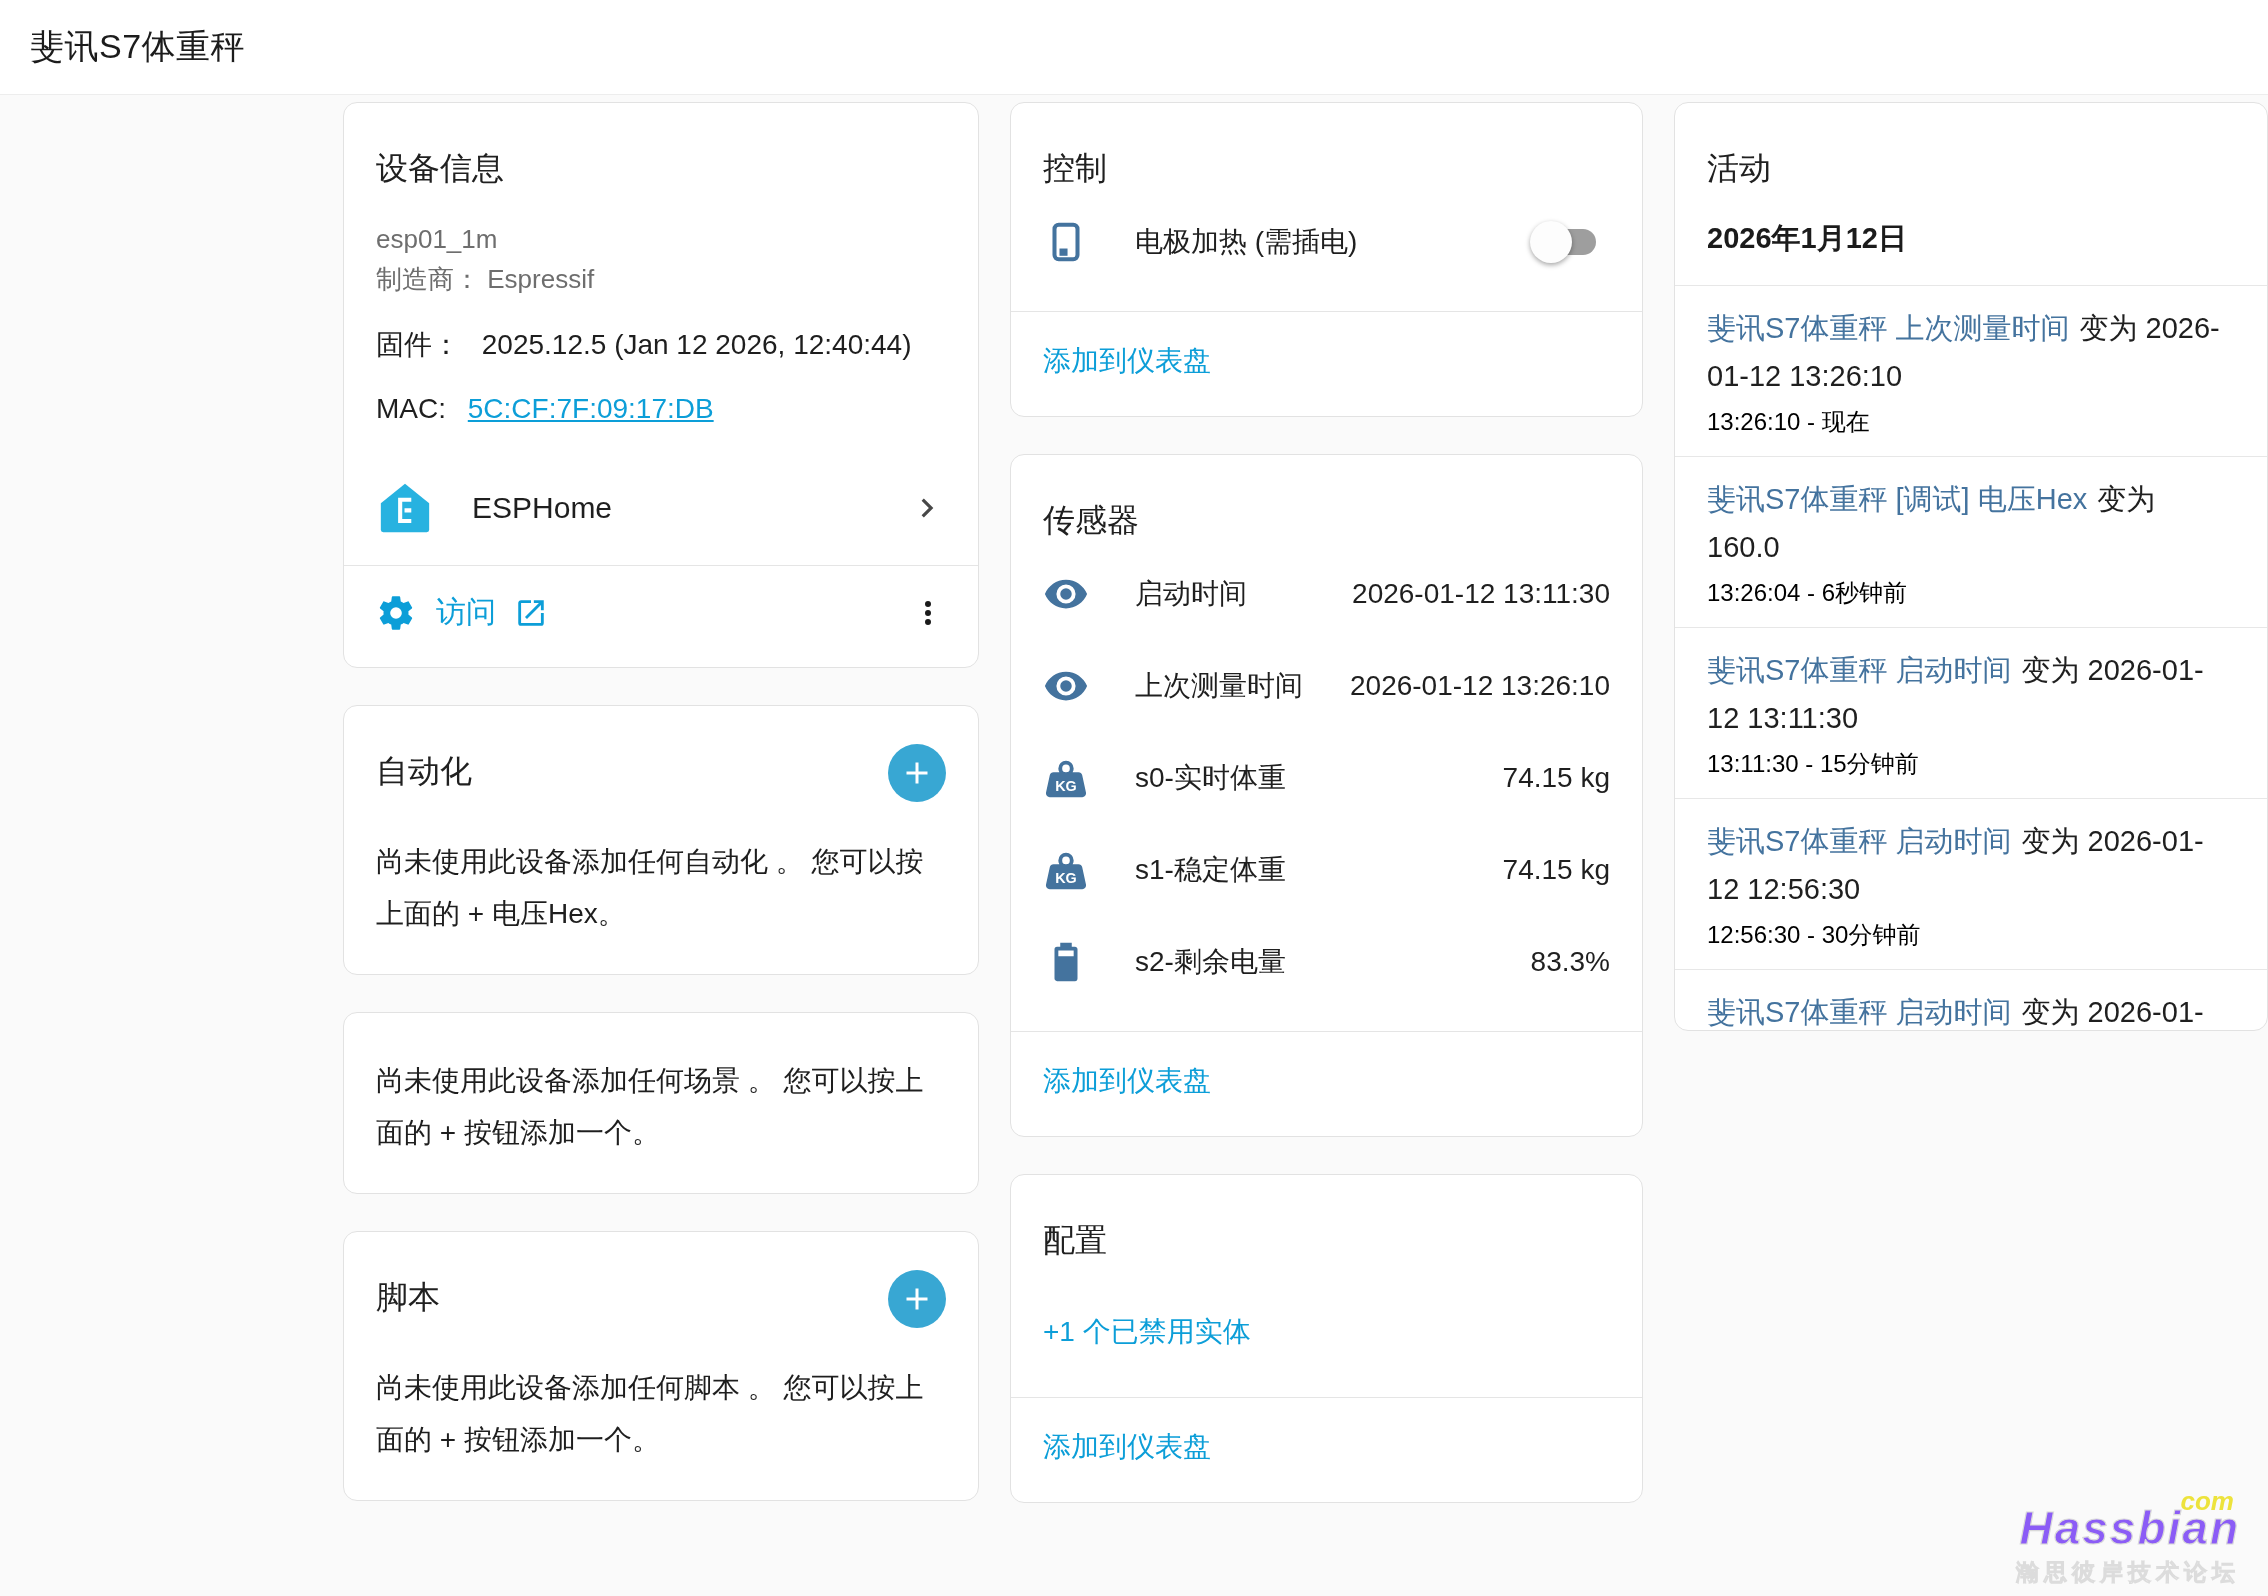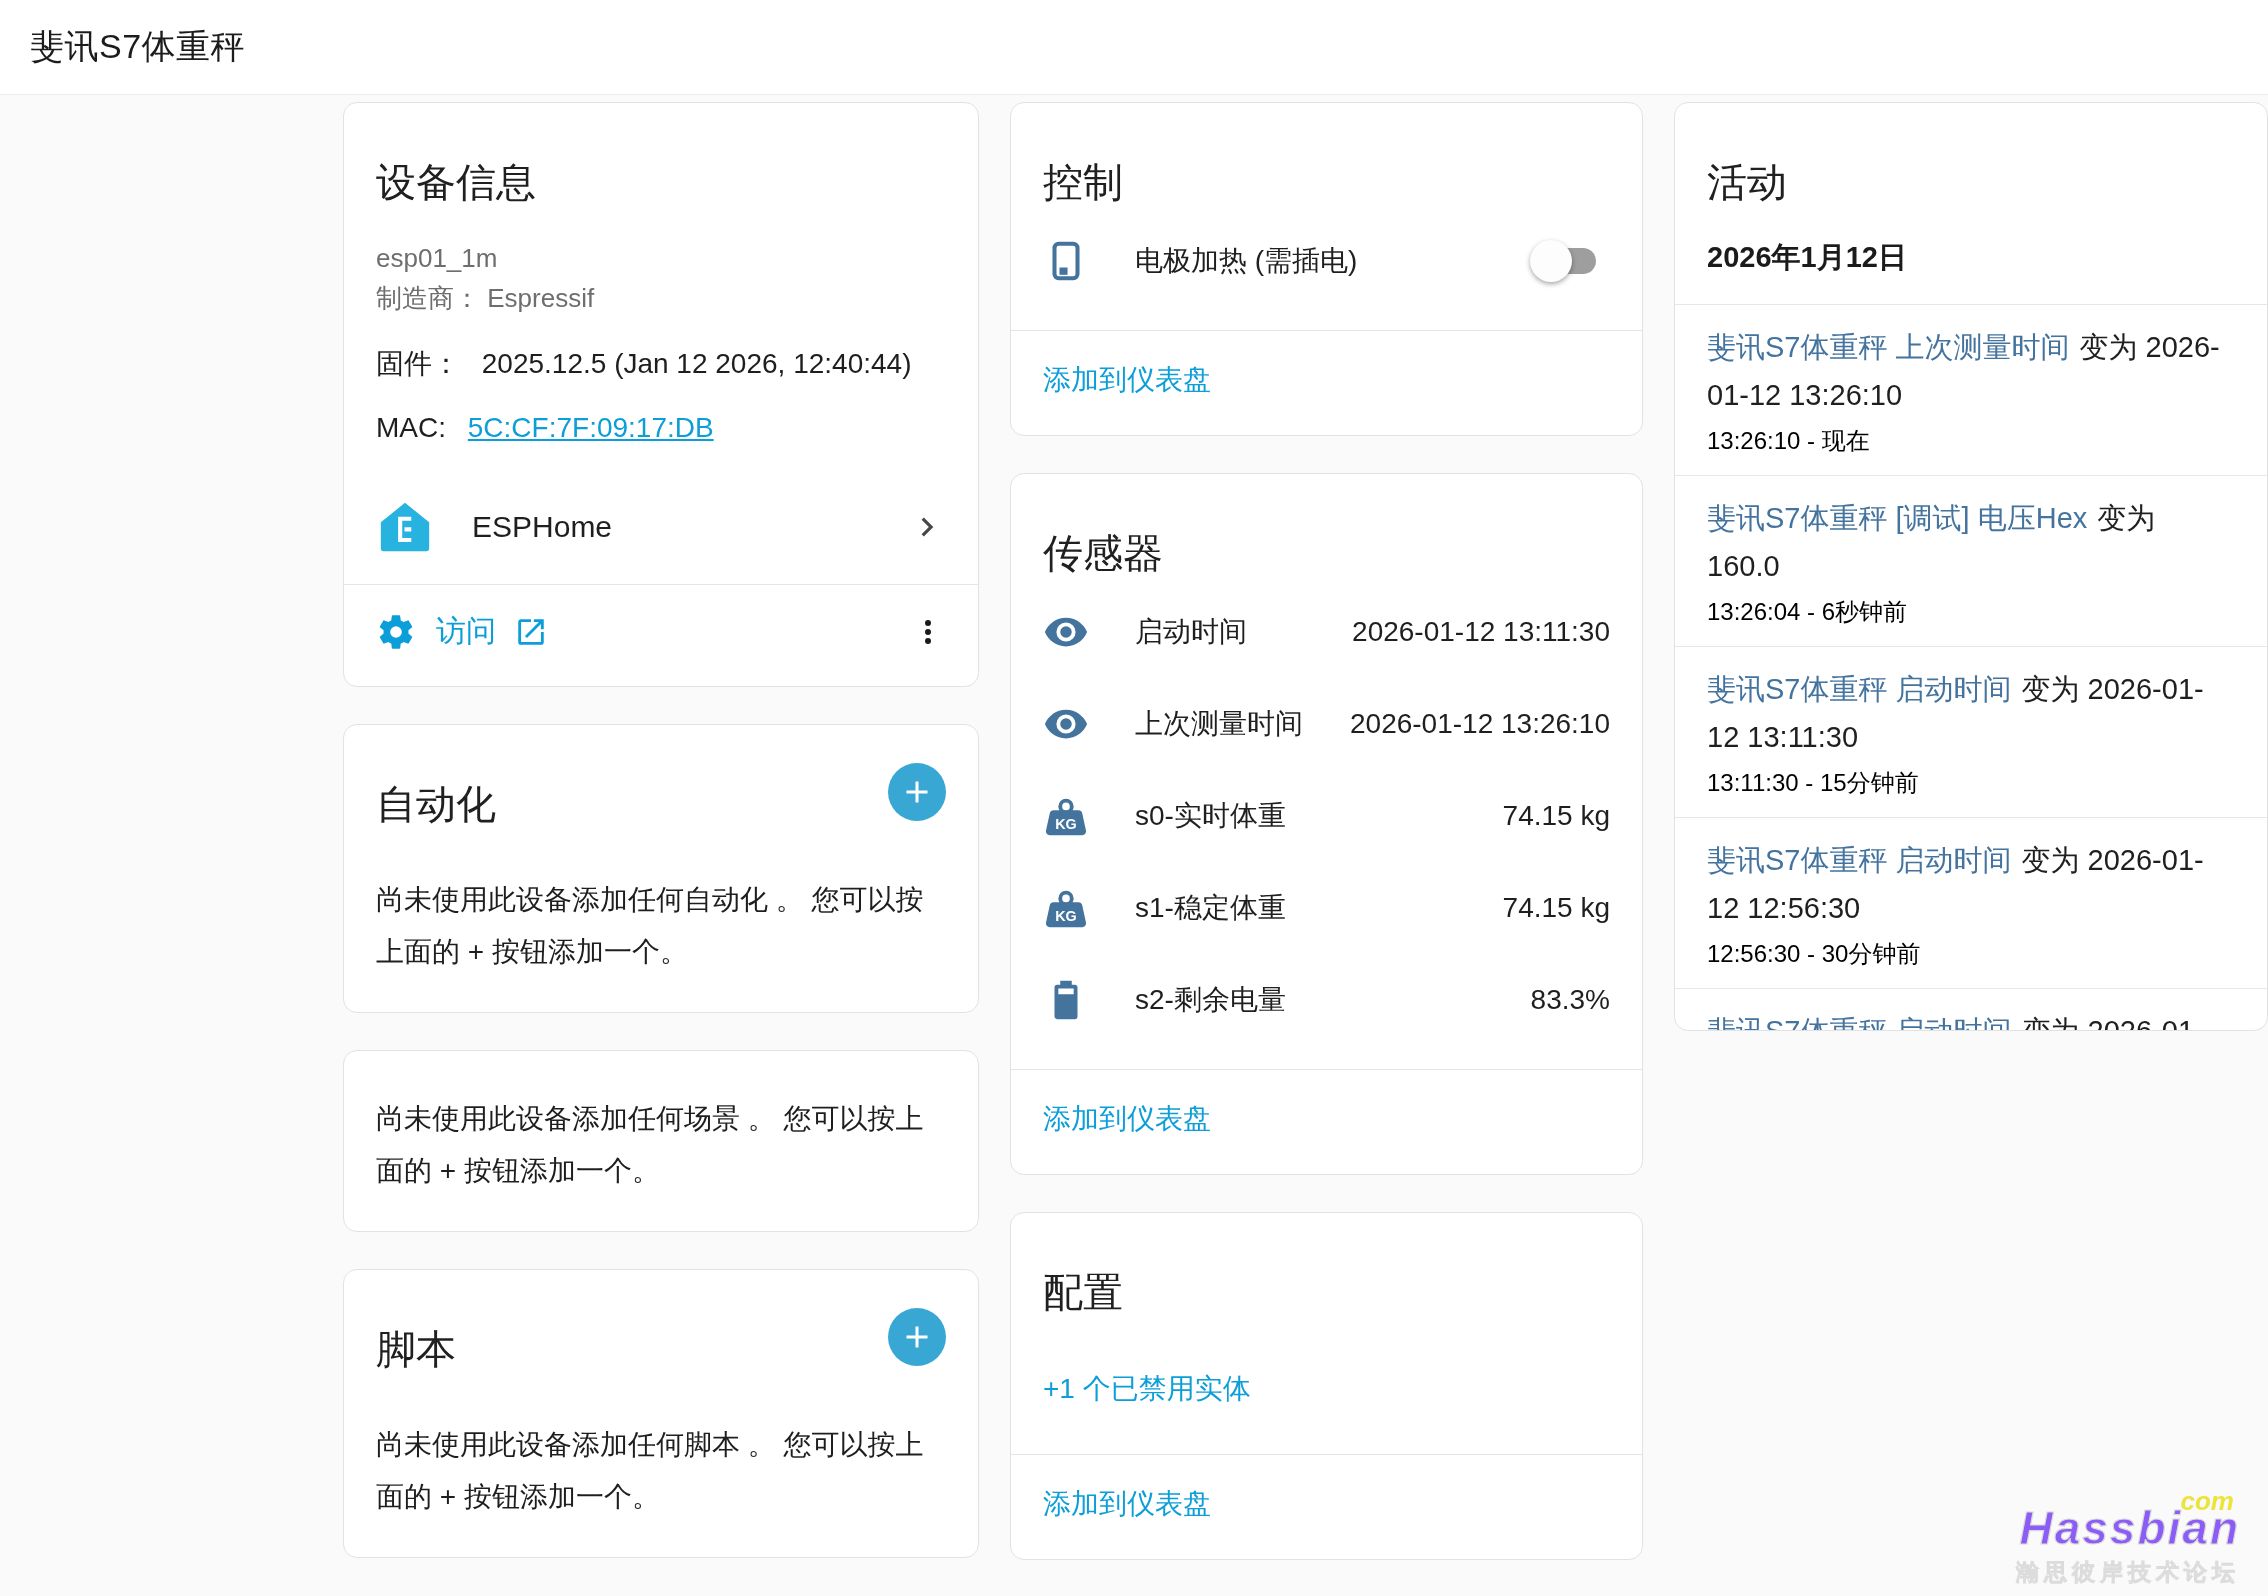--- a/index.html
+++ b/index.html
@@ -10,21 +10,21 @@
     padding:8px 30px; border-bottom:1px solid #ededed; }
   .appbar-title { font-size:34px; font-weight:500; color:#1c1c1c; letter-spacing:0.5px; }
 
   .content { display:flex; align-items:flex-start; gap:31px; padding:7px 0 0 343px; }
   .col-left { width:636px; flex:0 0 auto; }
   .col-mid  { width:633px; flex:0 0 auto; }
   .col-right{ flex:1 1 auto; min-width:0; }
 
   .card { background:#ffffff; border:1px solid #e2e2e2; border-radius:14px;
     padding:28px 32px 24px; margin-bottom:37px; }
-  .card-title { font-size:40px; font-weight:400; color:#202020; margin:24px 0 28px; }
+  .card-title { font-size:32px; font-weight:400; color:#202020; margin:16px 0 28px; }
 
   .hr { height:1px; background:#e5e5e5; margin:0 -32px; }
 
   
   .dev-model { font-size:26px; color:#6e6e6e; line-height:40px; margin-top:4px; }
   .dev-manu  { font-size:26px; color:#6e6e6e; line-height:40px; margin-bottom:26px; }
   .dev-line  { font-size:28px; color:#1e1e1e; line-height:40px; margin-bottom:24px; }
   .dev-line .lbl { margin-right:14px; }
   .mac-link { color:#0c9ed8; text-decoration:underline; }
   .integration-row { display:flex; align-items:center; padding:26px 0 28px; cursor:pointer; }
@@ -139,21 +139,21 @@
 
     <section class="card">
       <div class="empty-head">
         <h2 class="card-title">自动化</h2>
         <div class="fab">
           <svg viewBox="0 0 24 24">
               <path d="M19,13H13V19H11V13H5V11H11V5H13V11H19V13Z"></path>
             </svg>
         </div>
       </div>
-      <p class="empty-text">尚未使用此设备添加任何自动化 。 您可以按上面的 + 按钮添加一个。</p>
+      <p class="empty-text">尚未使用此设备添加任何自动化 。 您可以按上面的 + 电压Hex。</p>
     </section>
 
     <section class="card">
       <p class="empty-text">尚未使用此设备添加任何场景 。 您可以按上面的 + 按钮添加一个。</p>
     </section>
 
     <section class="card">
       <div class="empty-head">
         <h2 class="card-title">脚本</h2>
         <div class="fab">

